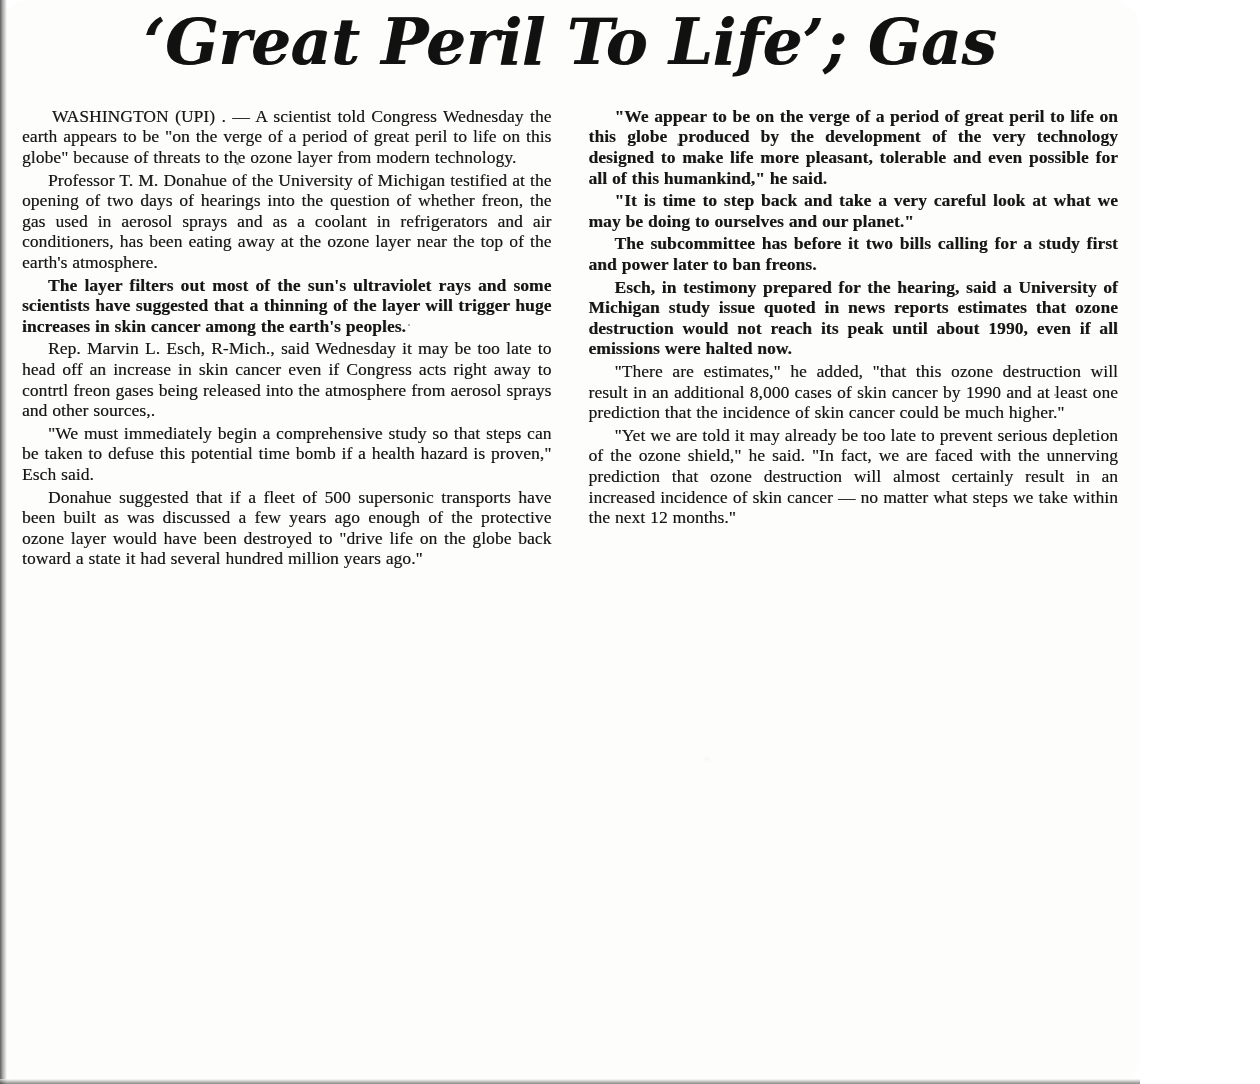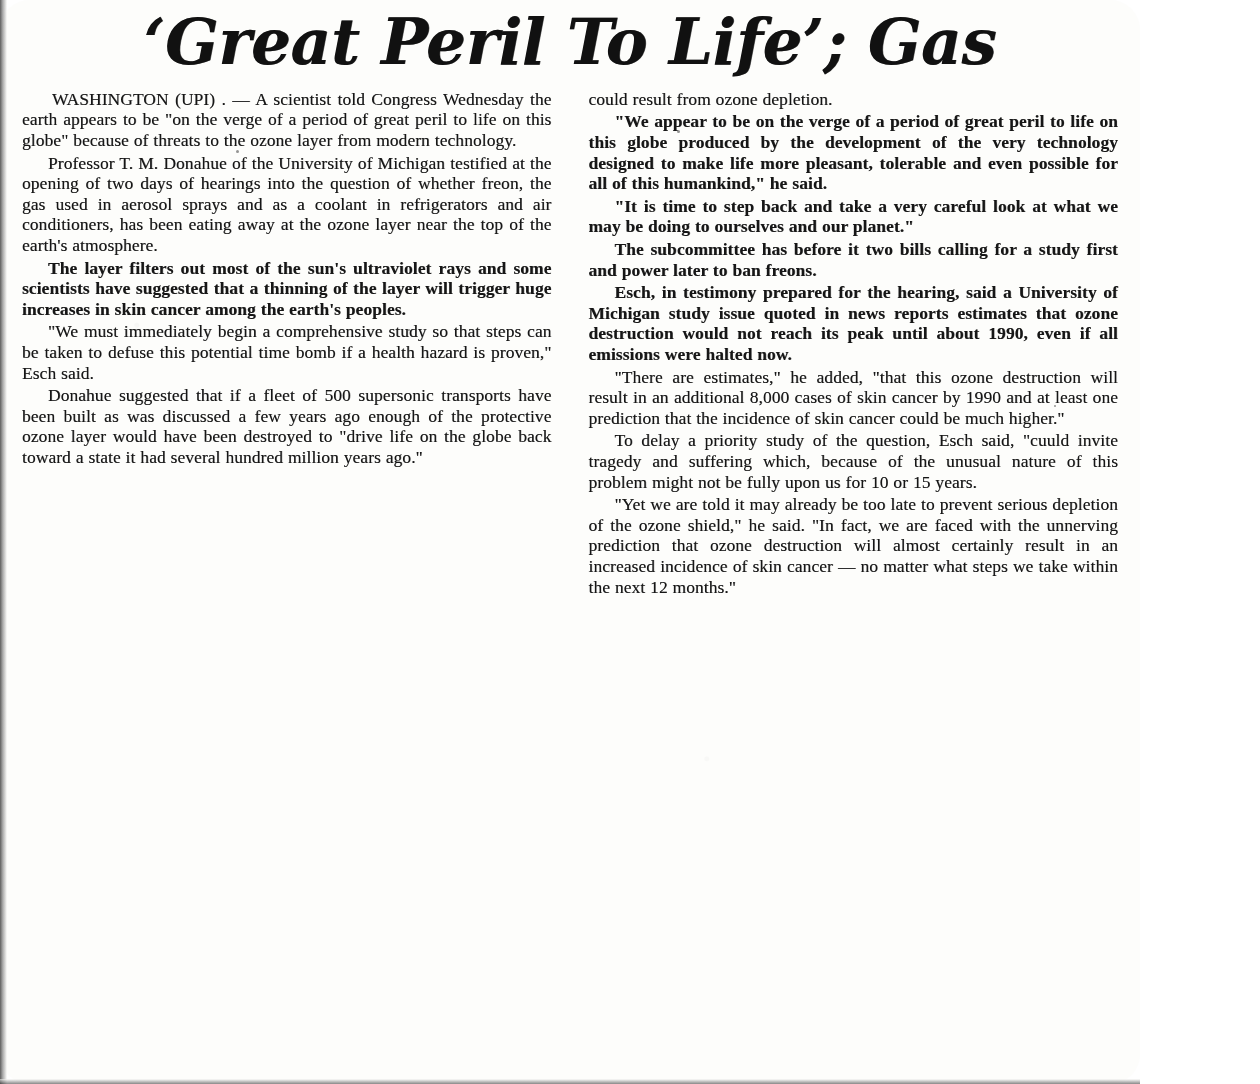--- a/index.html
+++ b/index.html
@@ -59,21 +59,21 @@
   .headline .l2 { display: block; }
 
   .rule {
     height: 0;
     margin: 12px 8px 6px 8px;
   }
 
   .columns {
     display: flex;
     gap: 22px;
-    margin-top: 14px;
+    margin-top: 31px;
     padding: 0 8px;
   }
   .col {
     flex: 1 1 0;
     position: relative;
   }
   .col.left { padding-right: 6px; }
   .col.right { padding-left: 8px; border-left: 1px solid rgba(0,0,0,0.0); }
 
   p.para {
@@ -116,33 +116,32 @@
   </h1>
 
   <div class="rule"></div>
 
   <div class="columns">
 
     <div class="col left">
       <p class="para lead smudge dateline">WASHINGTON (UPI) . — A scientist told Congress Wednesday the earth appears to be "on the verge of a period of great peril to life on this globe" because of threats to the ozone layer from modern technology.</p>
       <p class="para smudge">Professor T. M. Donahue of the University of Michigan testified at the opening of two days of hearings into the question of whether freon, the gas used in aerosol sprays and as a coolant in refrigerators and air conditioners, has been eating away at the ozone layer near the top of the earth's atmosphere.</p>
       <p class="para heavy smudge">The layer filters out most of the sun's ultraviolet rays and some scientists have suggested that a thinning of the layer will trigger huge increases in skin cancer among the earth's peoples.</p>
+      <p class="para smudge">Rep. Marvin L. Esch, R-Mich., said Wednesday it may be too late to head off an increase in skin cancer even if Congress acts right away to contrtl freon gases being released into the atmosphere from aerosol sprays and other sources,.</p>
       <p class="para smudge">"We must immediately begin a comprehensive study so that steps can be taken to defuse this potential time bomb if a health hazard is proven," Esch said.</p>
       <p class="para smudge">Donahue suggested that if a fleet of 500 supersonic transports have been built as was discussed a few years ago enough of the protective ozone layer would have been destroyed to "drive life on the globe back toward a state it had several hundred million years ago."</p>
       <span class="speck" style="left:40%;top:12%;width:3px;height:3px;"></span>
       <span class="speck" style="left:72%;top:47%;width:2px;height:2px;"></span>
     </div>
 
     <div class="col right">
-      <p class="para noindent smudge">could result from ozone depletion.</p>
       <p class="para heavy smudge">"We appear to be on the verge of a period of great peril to life on this globe produced by the development of the very technology designed to make life more pleasant, tolerable and even possible for all of this humankind," he said.</p>
       <p class="para heavy smudge">"It is time to step back and take a very careful look at what we may be doing to ourselves and our planet."</p>
       <p class="para heavy smudge">The subcommittee has before it two bills calling for a study first and power later to ban freons.</p>
       <p class="para heavy smudge">Esch, in testimony prepared for the hearing, said a University of Michigan study issue quoted in news reports estimates that ozone destruction would not reach its peak until about 1990, even if all emissions were halted now.</p>
       <p class="para smudge">"There are estimates," he added, "that this ozone destruction will result in an additional 8,000 cases of skin cancer by 1990 and at least one prediction that the incidence of skin cancer could be much higher."</p>
-      <p class="para smudge">To delay a priority study of the question, Esch said, "cuuld invite tragedy and suffering which, because of the unusual nature of this problem might not be fully upon us for 10 or 15 years.</p>
       <p class="para smudge">"Yet we are told it may already be too late to prevent serious depletion of the ozone shield," he said. "In fact, we are faced with the unnerving prediction that ozone destruction will almost certainly result in an increased incidence of skin cancer — no matter what steps we take within the next 12 months."</p>
       <span class="speck" style="left:18%;top:8%;width:3px;height:3px;"></span>
       <span class="speck" style="left:88%;top:62%;width:2px;height:2px;"></span>
     </div>
 
   </div>
 </div>
 
 </body></html>

